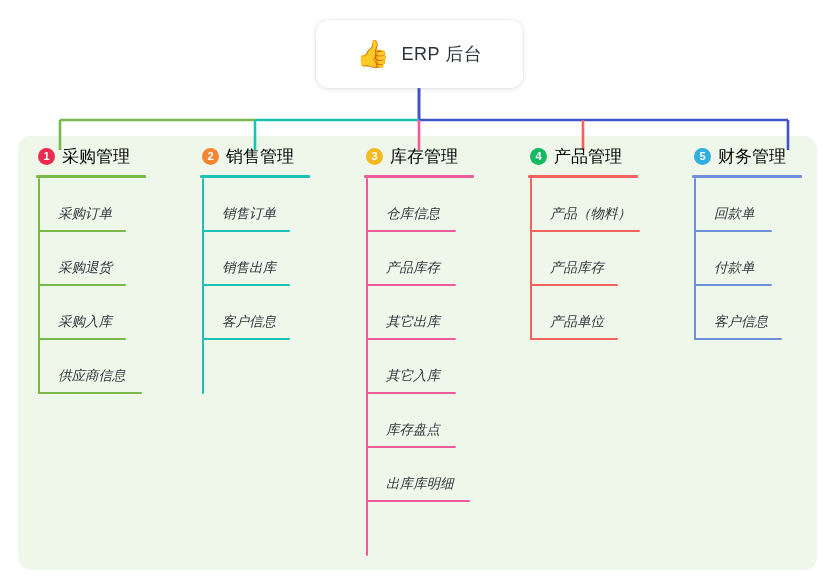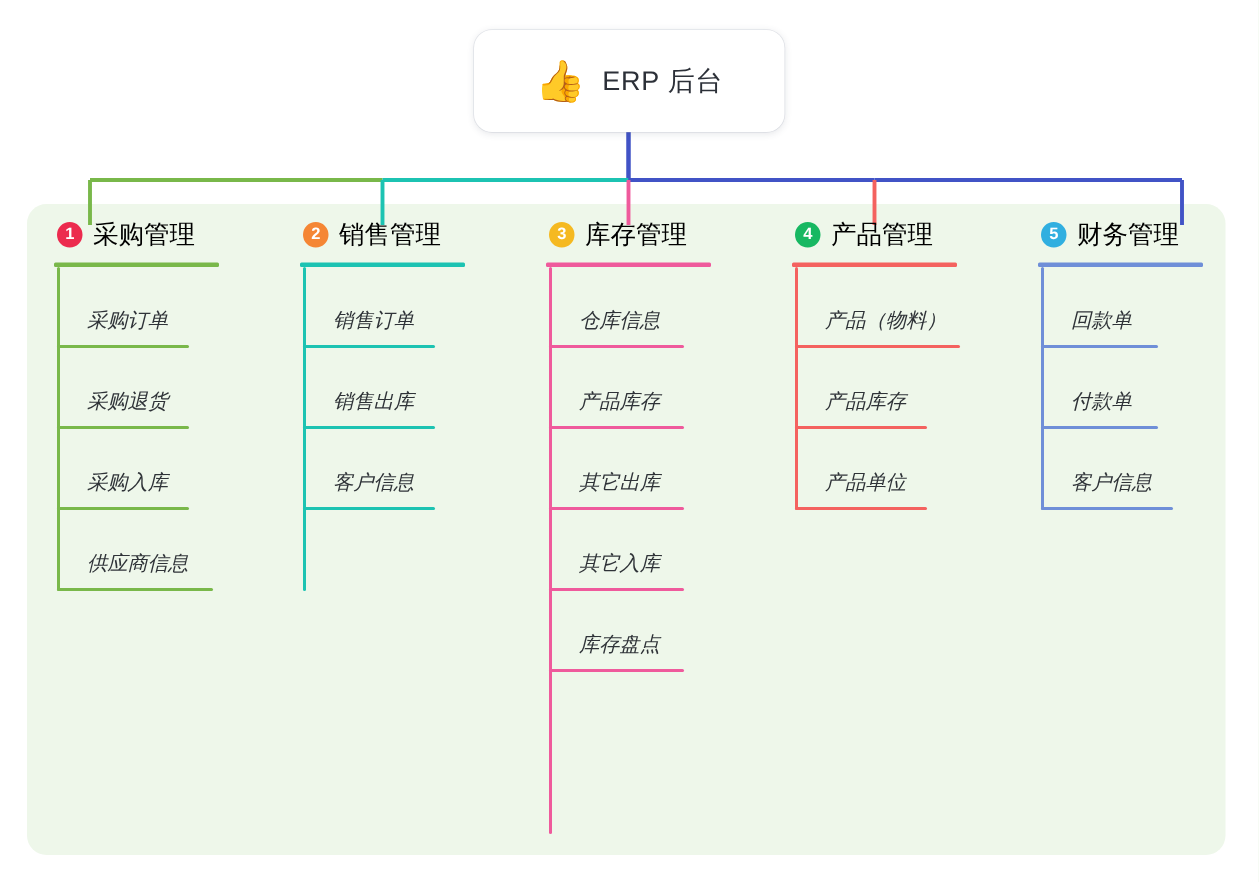--- a/index.html
+++ b/index.html
@@ -237,20 +237,24 @@
             <div class="leaf-rule" style="background: rgb(239, 90, 156); width: 90px;"></div>
           </div>
           <div class="leaf">
             <span class="leaf-label">其它入库</span>
             <div class="leaf-rule" style="background: rgb(239, 90, 156); width: 90px;"></div>
           </div>
           <div class="leaf">
             <span class="leaf-label">库存盘点</span>
             <div class="leaf-rule" style="background: rgb(239, 90, 156); width: 90px;"></div>
           </div>
+          <div class="leaf">
+            <span class="leaf-label">出库库明细</span>
+            <div class="leaf-rule" style="background: rgb(239, 90, 156); width: 104px;"></div>
+          </div>
         </div>
       </div>
       <div class="column" style="left: 528px;">
         <div class="col-head">
           <span class="badge" style="background: rgb(23, 184, 98);">4</span>
           <span class="col-title">产品管理</span>
         </div>
         <div class="head-rule" style="background: rgb(244, 98, 95); width: 110px;"></div>
         <div class="leaves">
           <div class="spine" style="background: rgb(244, 98, 95); height: 162px;"></div>

